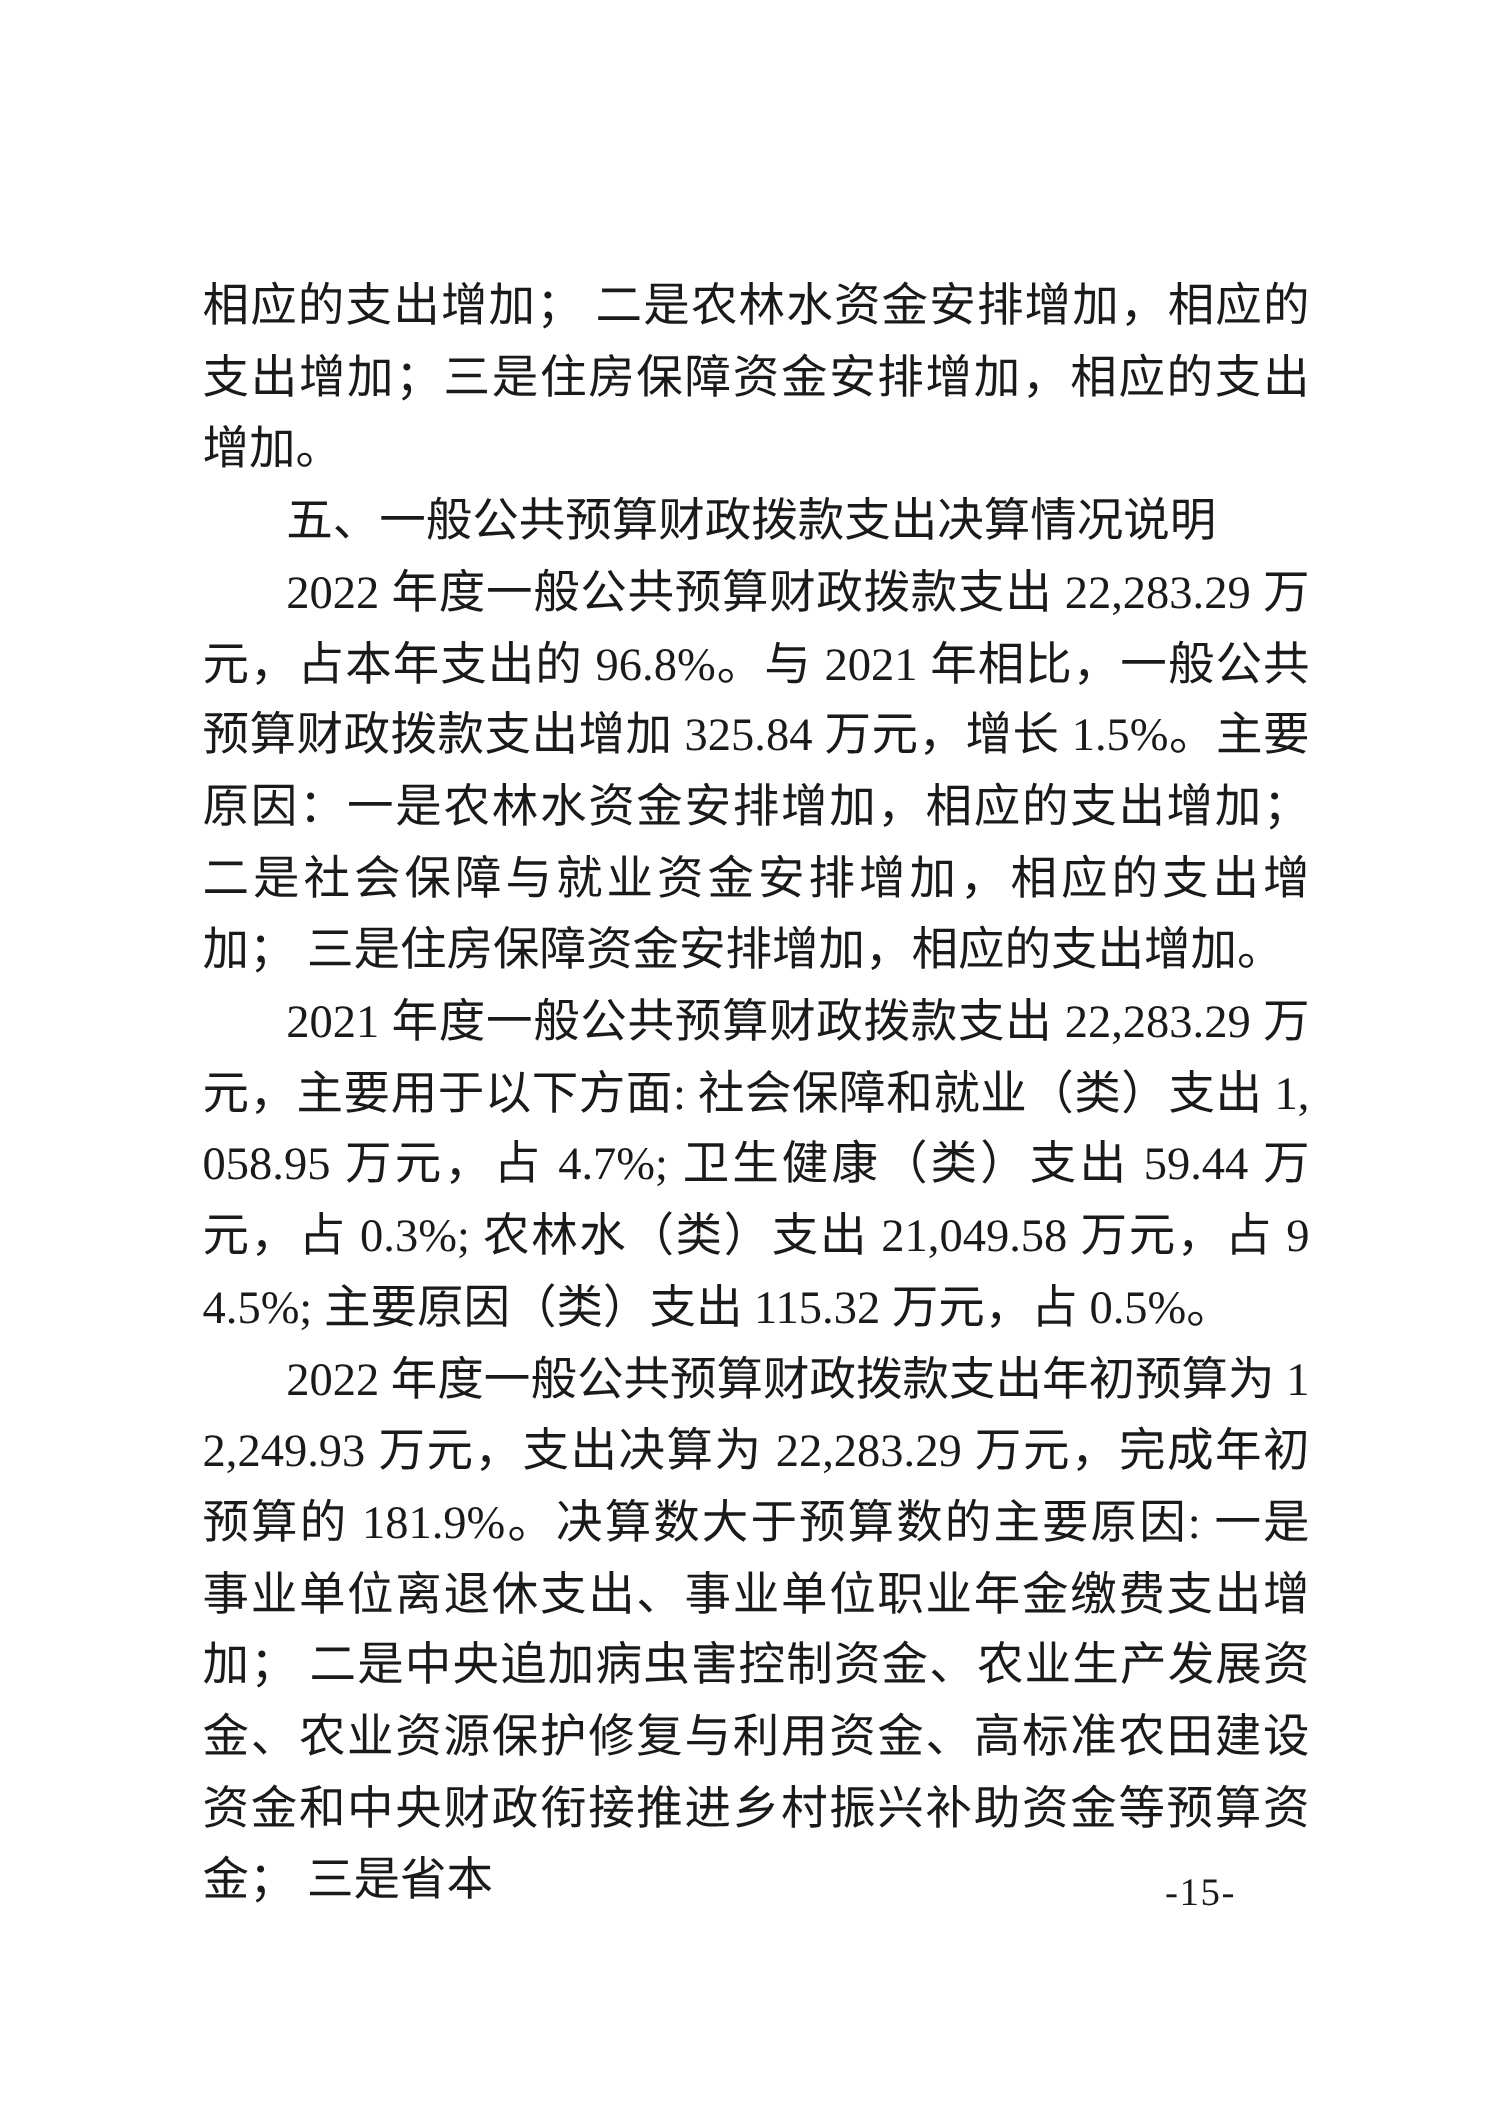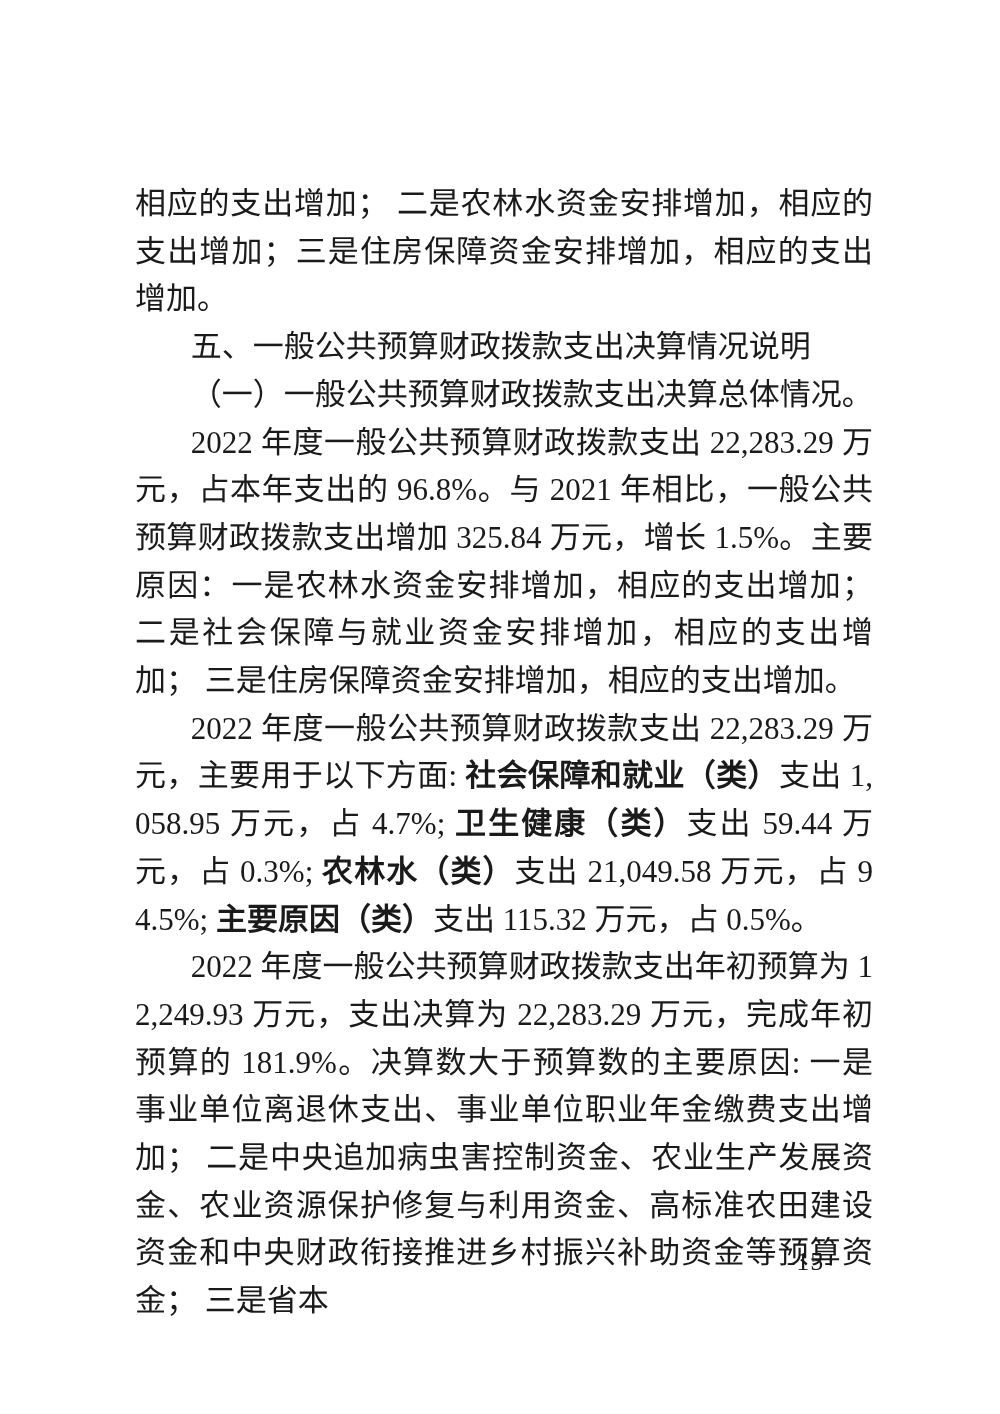--- a/index.html
+++ b/index.html
@@ -38,49 +38,48 @@
     word-break: break-all;
   }
   .no-indent {
     text-indent: 0 !important;
   }
   .h-sec, .h-sub {
     font-weight: 700;
     text-align: center;
   }
   .cat-bold {
-    font-weight: 700;
+    font-weight: 400;
   }
   .page-number {
     position: absolute;
     top: 1247px;
-    right: 130px;
+    right: 140px;
     font-size: 26px;
     line-height: 30px;
     color: #1a1a1a;
     letter-spacing: 1px;
   }
 </style>
 </head>
 <body>
 
 <div class="sheet">
   <div class="content">
 
     <p class="no-indent">相应的支出增加； 二是农林水资金安排增加，相应的支出增加；三是住房保障资金安排增加，相应的支出增加。</p>
 
     <div class="h-sec">五、一般公共预算财政拨款支出决算情况说明</div>
 
-    <div class="h-sub">（一）一般公共预算财政拨款支出决算总体情况。</div>
 
     <p>2022 年度一般公共预算财政拨款支出 22,283.29 万元，占本年支出的 96.8%。与 2021 年相比，一般公共预算财政拨款支出增加 325.84 万元，增长 1.5%。主要原因：一是农林水资金安排增加，相应的支出增加； 二是社会保障与就业资金安排增加，相应的支出增加； 三是住房保障资金安排增加，相应的支出增加。</p>
 
 
     <p>
-      <span>2022 年度一般公共预算财政拨款支出 22,283.29 万元，主要用于以下方面: </span><span class="cat-bold">社会保障和就业（类）</span><span>支出 1,058.95 万元，占 4.7%; </span><span class="cat-bold">卫生健康（类）</span><span>支出 59.44 万元，占 0.3%; </span><span class="cat-bold">农林水（类）</span><span>支出 21,049.58 万元，占 94.5%; </span><span class="cat-bold">主要原因（类）</span><span>支出 115.32 万元，占 0.5%。</span>
+      <span>2021 年度一般公共预算财政拨款支出 22,283.29 万元，主要用于以下方面: </span><span class="cat-bold">社会保障和就业（类）</span><span>支出 1,058.95 万元，占 4.7%; </span><span class="cat-bold">卫生健康（类）</span><span>支出 59.44 万元，占 0.3%; </span><span class="cat-bold">农林水（类）</span><span>支出 21,049.58 万元，占 94.5%; </span><span class="cat-bold">主要原因（类）</span><span>支出 115.32 万元，占 0.5%。</span>
     </p>
 
 
     <p>2022 年度一般公共预算财政拨款支出年初预算为 12,249.93 万元，支出决算为 22,283.29 万元，完成年初预算的 181.9%。决算数大于预算数的主要原因: 一是事业单位离退休支出、事业单位职业年金缴费支出增加； 二是中央追加病虫害控制资金、农业生产发展资金、农业资源保护修复与利用资金、高标准农田建设资金和中央财政衔接推进乡村振兴补助资金等预算资金； 三是省本</p>
 
   </div>
 
   <div class="page-number">-15-</div>
 </div>
 

